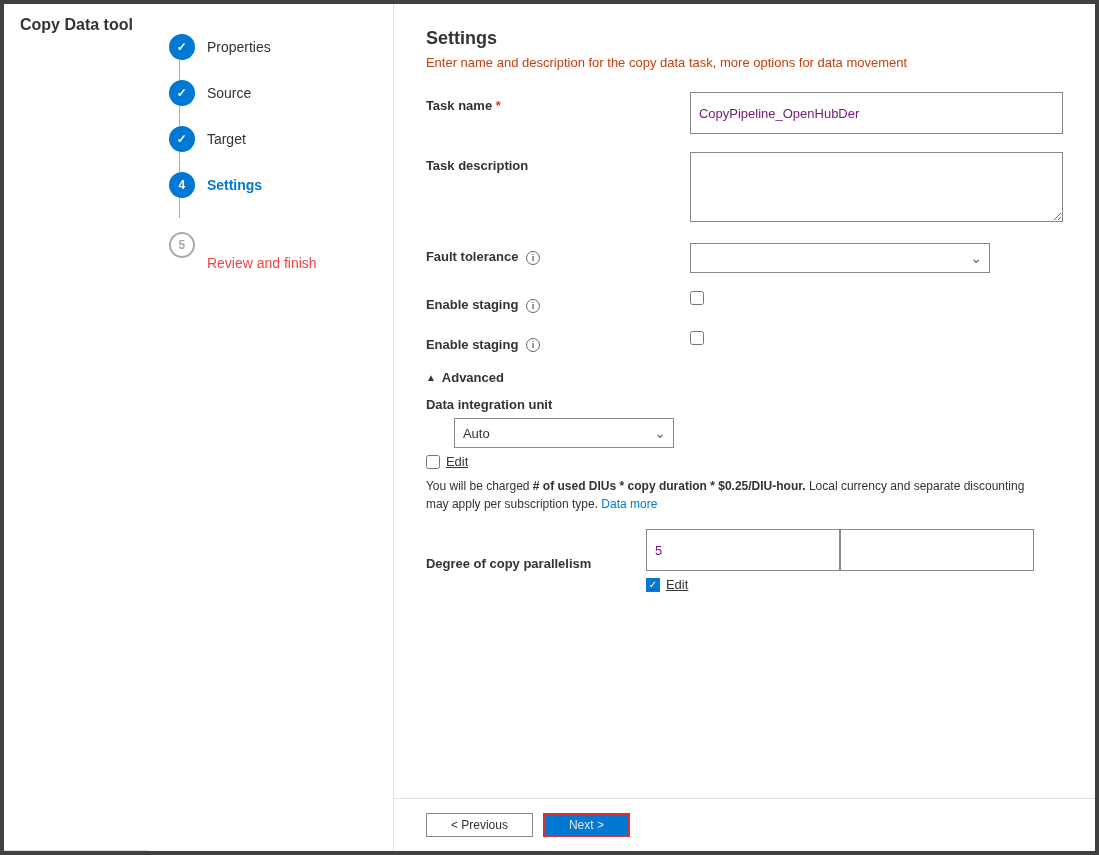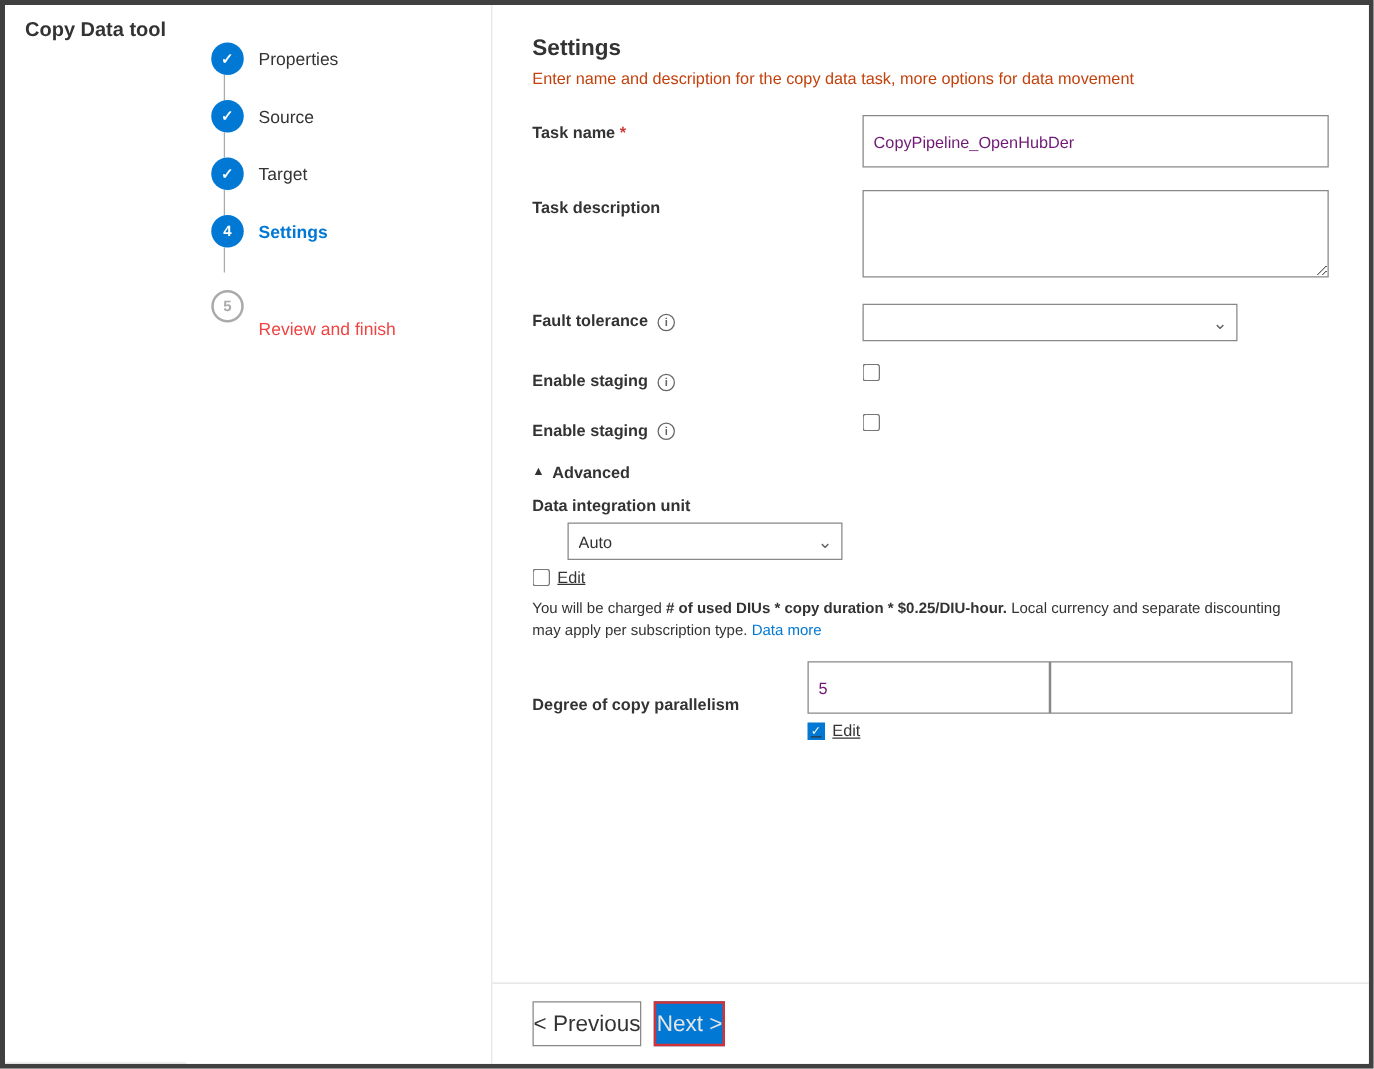--- a/index.html
+++ b/index.html
@@ -349,23 +349,23 @@
     .bottom-bar {
       border-top: 1px solid #e0e0e0;
       padding: 14px 32px;
       display: flex;
       align-items: center;
       gap: 10px;
       background: #fff;
     }
 
     .btn {
-      height: 36px;
-      padding: 0 0;
-      font-size: 18px;
+      height: 24px;
+      padding: 0 24px;
+      font-size: 12px;
       border: 1px solid #8a8886;
       cursor: pointer;
       background: #fff;
       color: #333;
       display: flex;
       align-items: center;
       gap: 4px;
     }
 
     .btn-primary {

